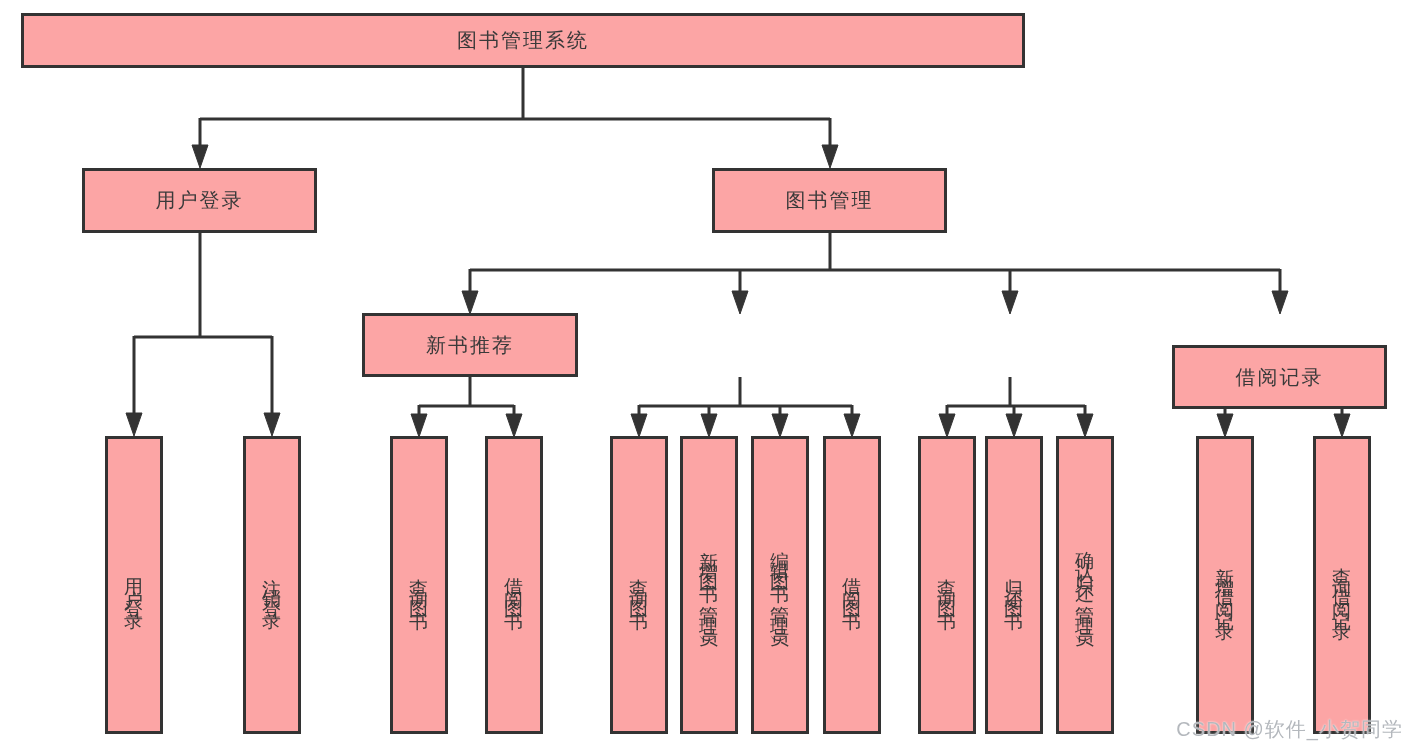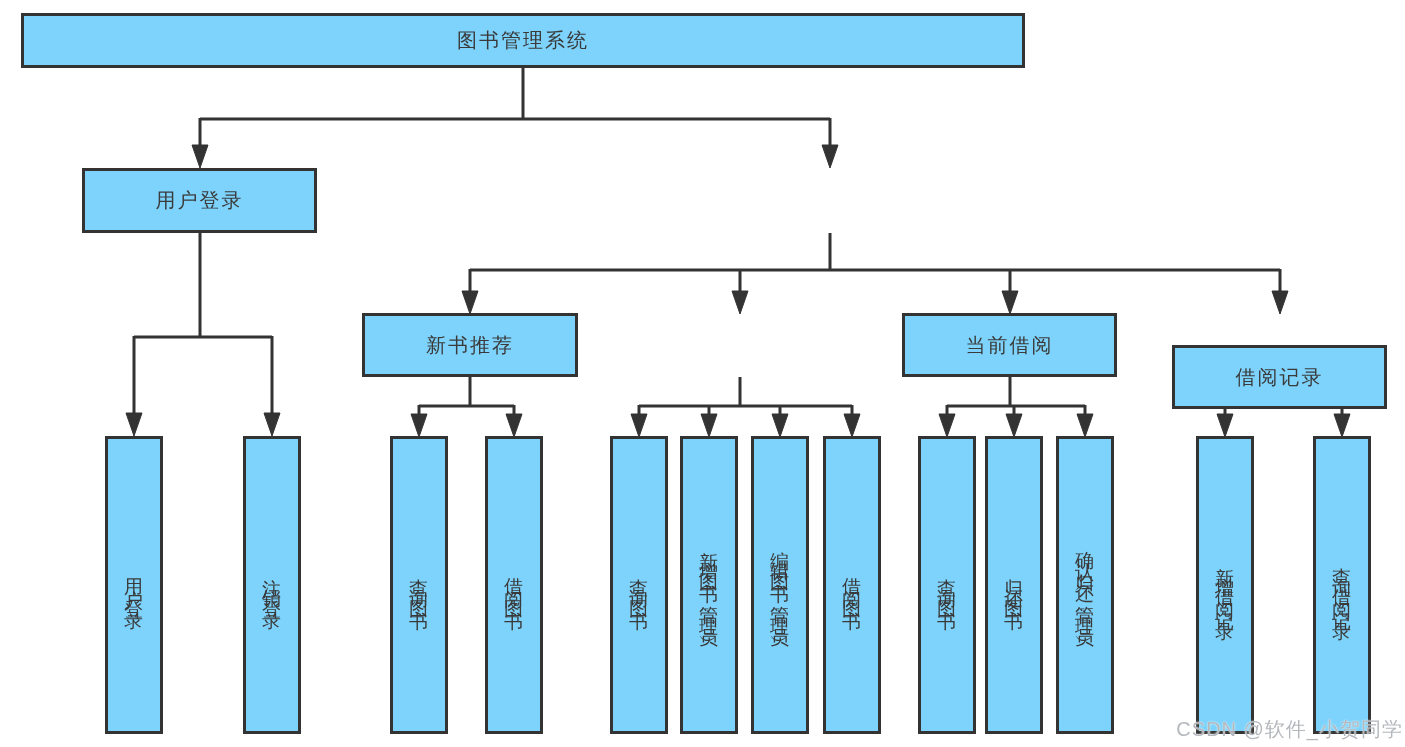--- a/index.html
+++ b/index.html
@@ -15,21 +15,21 @@
     font-family:"Liberation Sans","DejaVu Sans",sans-serif;
     position:relative;
     overflow:hidden;
   }
   .stage{position:absolute;left:0;top:0;width:1405px;height:747px;}
   svg.connectors{position:absolute;left:0;top:0;}
   .node{
     position:absolute;
     box-sizing:border-box;
     border:3px solid var(--line);
-    background:#7dd3fc;
+    background:#fca5a5;
     display:flex;
     align-items:center;
     justify-content:center;
     color:var(--text);
   }
   .node.h .lbl{
     font-size:20px;
     letter-spacing:2px;
     white-space:nowrap;
   }
@@ -104,26 +104,26 @@
     </g>
   </svg>
 
   <div class="node h" style="left:21px;top:13px;width:1004px;height:55px;">
     <span class="lbl">图书管理系统</span>
   </div>
 
   <div class="node h" style="left:82px;top:168px;width:235px;height:65px;">
     <span class="lbl">用户登录</span>
   </div>
+  <div class="node h" style="left:712px;top:168px;width:235px;height:65px;">
+    <span class="lbl">图书管理</span>
+  </div>
 
   <div class="node h" style="left:362px;top:313px;width:216px;height:64px;">
     <span class="lbl">新书推荐</span>
-  </div>
-  <div class="node h" style="left:902px;top:313px;width:215px;height:64px;">
-    <span class="lbl">当前借阅</span>
   </div>
   <div class="node h" style="left:1172px;top:313px;width:215px;height:64px;margin-top:32px;">
     <span class="lbl">借阅记录</span>
   </div>
 
   <div class="node v" style="left:105px;top:436px;width:58px;height:298px;">
     <span class="lbl">用户登录</span>
   </div>
   <div class="node v" style="left:243px;top:436px;width:58px;height:298px;">
     <span class="lbl">注销登录</span>

